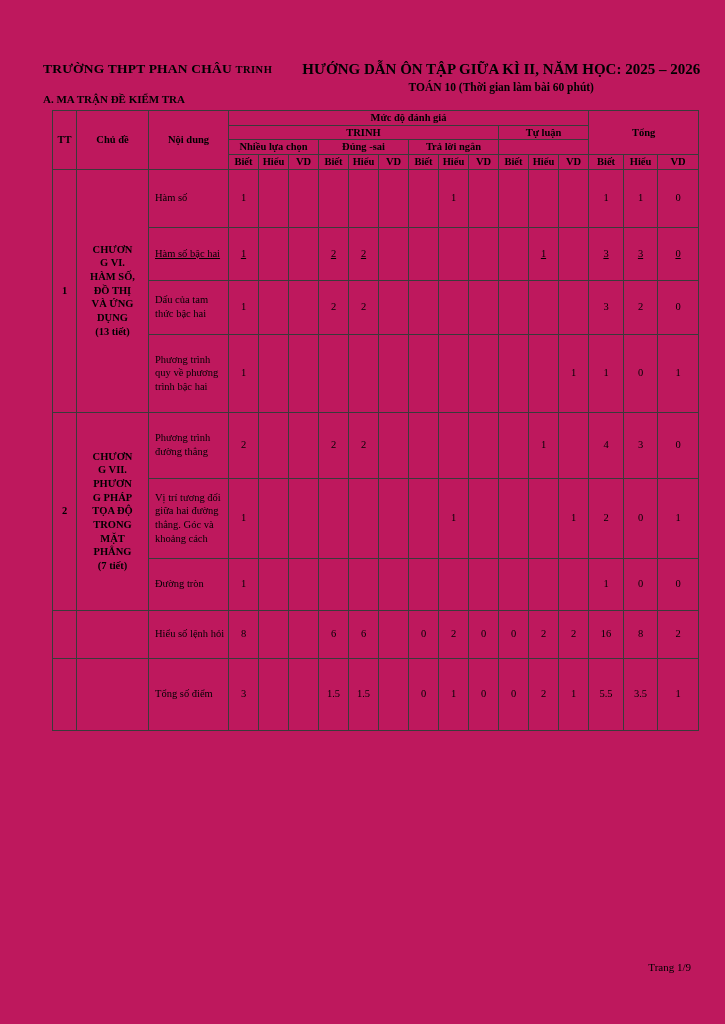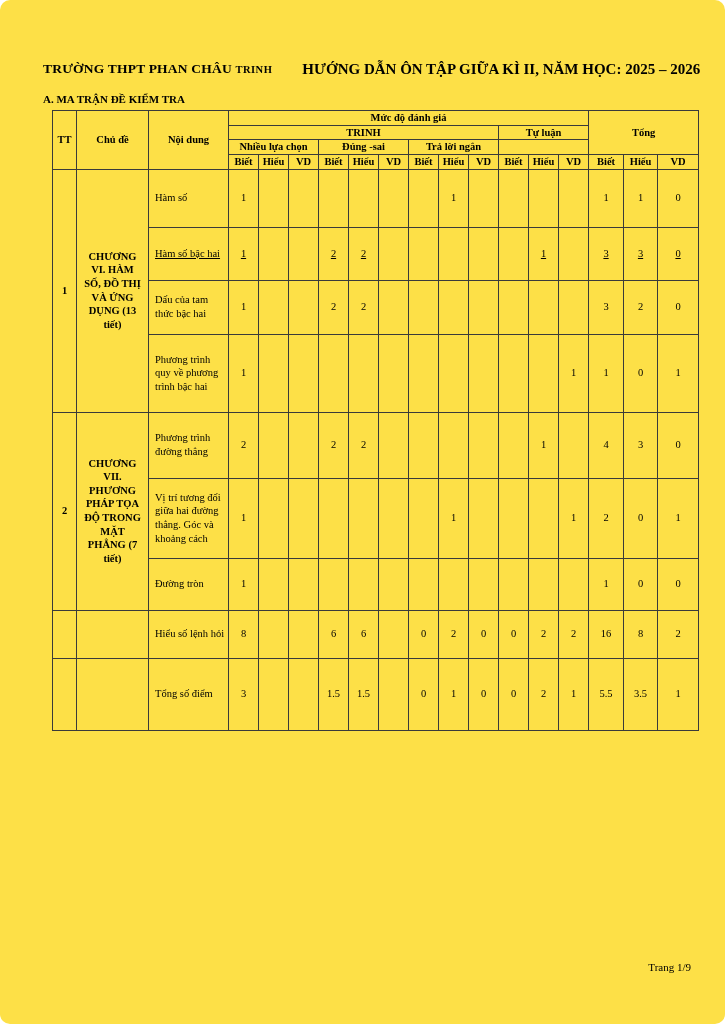--- a/index.html
+++ b/index.html
@@ -1,18 +1,18 @@
 <!DOCTYPE html>
 <html><head>
 <meta charset="utf-8">
 <style>
   html,body { margin:0; padding:0; background:#fff; }
   .page {
-    position:relative; width:725px; height:1024px; background:#fde047;
-    font-family:"Liberation Serif","DejaVu Serif",serif; color:#000; overflow:hidden;border-radius:10px;
+    position:relative; width:725px; height:1024px; background:#be185d;
+    font-family:"Liberation Serif","DejaVu Serif",serif; color:#000; overflow:hidden;
   }
   .doc-header { position:absolute; top:61px; left:43px; width:655px; display:flex; align-items:flex-start; }
   .school-name { font-weight:700; font-size:13.5px; white-space:nowrap; letter-spacing:0.2px; }
   .school-suffix { font-size:10.5px; letter-spacing:0.5px; }
   .doc-titles { flex:1; text-align:center; font-weight:700; padding-left:30px; }
   .title-1 { font-size:15px; white-space:nowrap; }
   .title-2 { font-size:11.5px; margin-top:3px; }
   .section-title { position:absolute; top:93px; left:43px; font-weight:700; font-size:11px; }
   table.matrix {
     position:absolute; top:110px; left:52px; width:646px;
@@ -23,33 +23,34 @@
     text-align:center; vertical-align:middle; line-height:1.3; overflow:hidden;
     font-weight:400; word-wrap:break-word;
   }
   .matrix thead th { font-weight:700; }
   .matrix thead tr.h1 { height:13px; }
   .matrix thead tr.h2 { height:13px; }
   .matrix thead tr.h3 { height:12px; }
   .matrix thead tr.h4 { height:13px; }
   td.noidung { text-align:left; padding:2px 3px 2px 6px; }
   td.tt { font-weight:700; }
-  td.chude { font-weight:700; padding:2px 6px; }
+  td.chude { font-weight:700; padding:2px 13px; }
   .b { font-weight:700; }
   .page-footer { position:absolute; top:961px; right:34px; font-size:11px; }
 </style>
 </head>
 <body>
 
 <div class="page">
 
   <div class="doc-header">
     <div class="school-name"><span>TRƯỜNG THPT PHAN CHÂU </span><span class="school-suffix">TRINH</span></div>
     <div class="doc-titles">
       <div class="title-1">HƯỚNG DẪN ÔN TẬP GIỮA KÌ II, NĂM HỌC: 2025 – 2026</div>
+      <div class="title-2">TOÁN 10 (Thời gian làm bài 60 phút)</div>
     </div>
   </div>
 
   <div class="section-title">A. MA TRẬN ĐỀ KIỂM TRA</div>
 
   <table class="matrix">
     <colgroup>
       <col style="width:24px">
         <col style="width:72px">
         <col style="width:80px">

